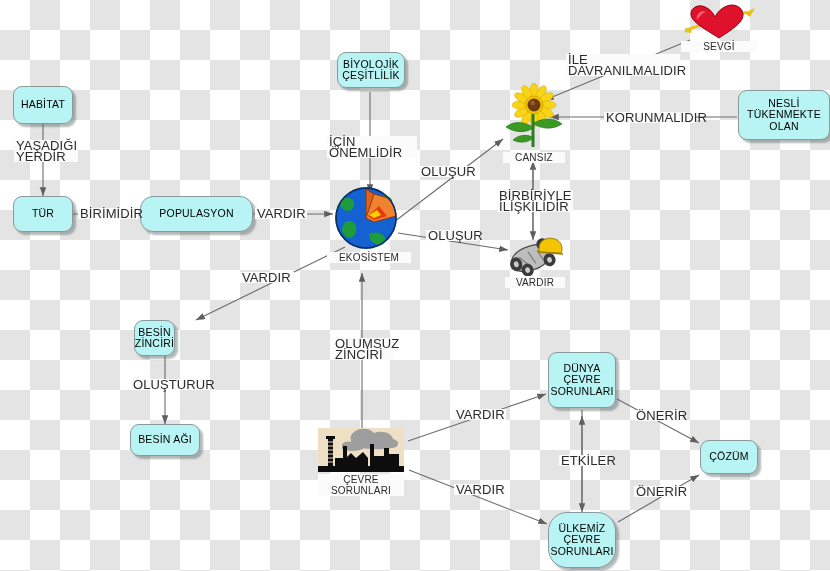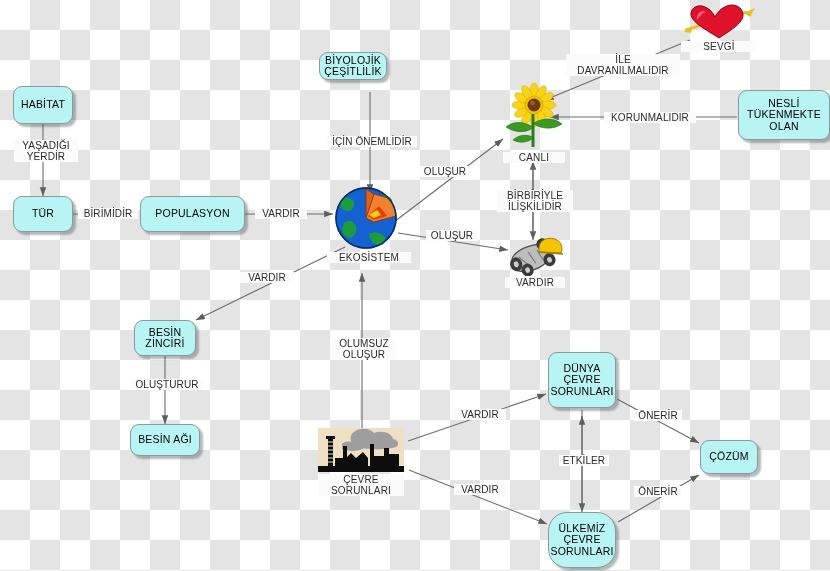--- a/index.html
+++ b/index.html
@@ -41,23 +41,22 @@
     text-align:center;
     padding:2px 4px;
     white-space:pre-line;
   }
 
   
   .elabel{
     position:absolute;
     background:#fbfbfb;
     color:#2b2b2b;
-    font-size:10px;
+    font-size:13px;
     line-height:11px;
-    text-align:center;
     white-space:pre-line;
     padding:0 2px;
     letter-spacing:.1px;
   }
 
   
   .pic{position:absolute;}
   .piccap{
     position:absolute;
     text-align:center;
@@ -125,30 +124,30 @@
     <g stroke="#6b6b6b" stroke-width="1.1" fill="none" marker-end="url(#ah)">
       <line x1="533" y1="165" x2="533" y2="240"></line>
       <line x1="582" y1="508" x2="582" y2="416"></line>
     </g>
   </svg>
 
   <div class="node" style="left:13px;top:86px;width:60px;height:38px;">HABİTAT</div>
 
   <div class="node" style="left:13px;top:196px;width:60px;height:36px;">TÜR</div>
 
-  <div class="node" style="left:140px;top:196px;width:105px;height:36px;">POPULASYON</div>
-
-  <div class="node" style="left:319px;top:52px;width:68px;height:28px;">BİYOLOJİK
+  <div class="node" style="left:140px;top:196px;width:113px;height:36px;border-radius:13px;">POPULASYON</div>
+
+  <div class="node" style="left:337px;top:52px;width:68px;height:36px;">BİYOLOJİK
 ÇEŞİTLİLİK</div>
 
   <div class="node" style="left:738px;top:90px;width:92px;height:50px;">NESLİ
 TÜKENMEKTE
 OLAN</div>
 
-  <div class="node" style="left:134px;top:320px;width:62px;height:36px;">BESİN
+  <div class="node" style="left:134px;top:320px;width:41px;height:36px;">BESİN
 ZİNCİRİ</div>
 
   <div class="node" style="left:130px;top:424px;width:70px;height:32px;">BESİN AĞI</div>
 
   <div class="node" style="left:548px;top:352px;width:68px;height:56px;">DÜNYA
 ÇEVRE
 SORUNLARI</div>
 
   <div class="node" style="left:548px;top:512px;width:68px;height:56px;border-radius:19px;">ÜLKEMİZ
 ÇEVRE
@@ -188,21 +187,21 @@
       </g>
       <circle cx="31" cy="22" r="9" fill="#f2c400" stroke="#c89400" stroke-width=".6"></circle>
       <circle cx="31" cy="22" r="6.5" fill="#6b3a10"></circle>
       <circle cx="29.5" cy="20" r="2.4" fill="#9c5a1e"></circle>
       <path d="M30,31 L30,64" stroke="#2e7d1e" stroke-width="3"></path>
       <path d="M30,44 C20,38 10,38 3,44 C12,50 23,50 30,45 Z" fill="#3a9a22" stroke="#1f6b12" stroke-width=".6"></path>
       <path d="M31,40 C41,34 52,35 59,41 C50,47 38,46 31,41 Z" fill="#3a9a22" stroke="#1f6b12" stroke-width=".6"></path>
       <path d="M30,54 C23,51 15,52 10,57 C18,61 26,59 30,55 Z" fill="#3a9a22" stroke="#1f6b12" stroke-width=".6"></path>
     </svg>
   </div>
-  <div class="piccap" style="left:503px;top:152px;width:62px;">CANLI</div>
+  <div class="piccap" style="left:503px;top:152px;width:62px;">CANSIZ</div>
 
   <div class="pic" style="left:505px;top:232px;width:60px;height:44px;">
     <svg width="60" height="44" viewBox="0 0 60 44">
       <g transform="rotate(-18 30 22)">
         <path d="M8,18 C4,22 4,30 9,33 C16,37 28,38 37,34 C45,31 47,23 43,18
                  C37,11 16,11 8,18 Z" fill="#bdbdbd" stroke="#4a4a4a" stroke-width="1.1"></path>
         <path d="M14,20 L20,30 M24,18 L28,31 M33,19 L36,30" stroke="#6f6f6f" stroke-width="1"></path>
         <ellipse cx="9" cy="26" rx="6" ry="7" fill="#3b3b3b"></ellipse>
         <ellipse cx="9" cy="26" rx="2.4" ry="3" fill="#cccccc"></ellipse>
         <ellipse cx="18" cy="35" rx="6" ry="6.5" fill="#3b3b3b"></ellipse>
@@ -282,21 +281,21 @@
 İLİŞKİLİDİR</div>
 
   <div class="elabel" style="left:566px;top:54px;width:110px;">İLE
 DAVRANILMALIDIR</div>
 
   <div class="elabel" style="left:604px;top:112px;width:88px;">KORUNMALIDIR</div>
 
   <div class="elabel" style="left:131px;top:379px;width:68px;">OLUŞTURUR</div>
 
   <div class="elabel" style="left:333px;top:338px;width:58px;">OLUMSUZ
-OLUŞUR</div>
+ZİNCİRİ</div>
 
   <div class="elabel" style="left:454px;top:409px;width:48px;">VARDIR</div>
 
   <div class="elabel" style="left:454px;top:484px;width:48px;">VARDIR</div>
 
   <div class="elabel" style="left:559px;top:455px;width:46px;">ETKİLER</div>
 
   <div class="elabel" style="left:634px;top:410px;width:44px;">ÖNERİR</div>
 
   <div class="elabel" style="left:634px;top:486px;width:44px;">ÖNERİR</div>

